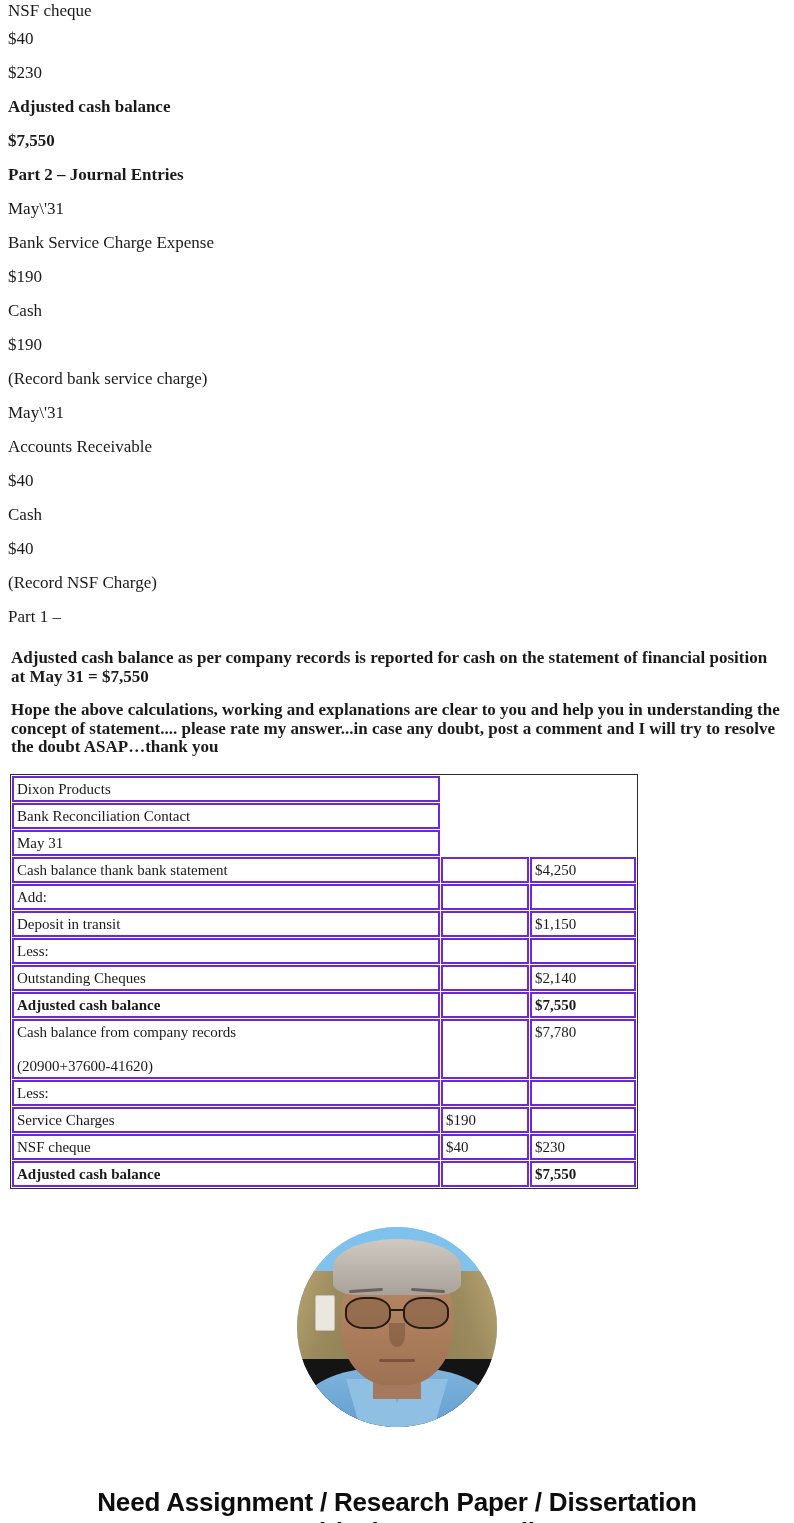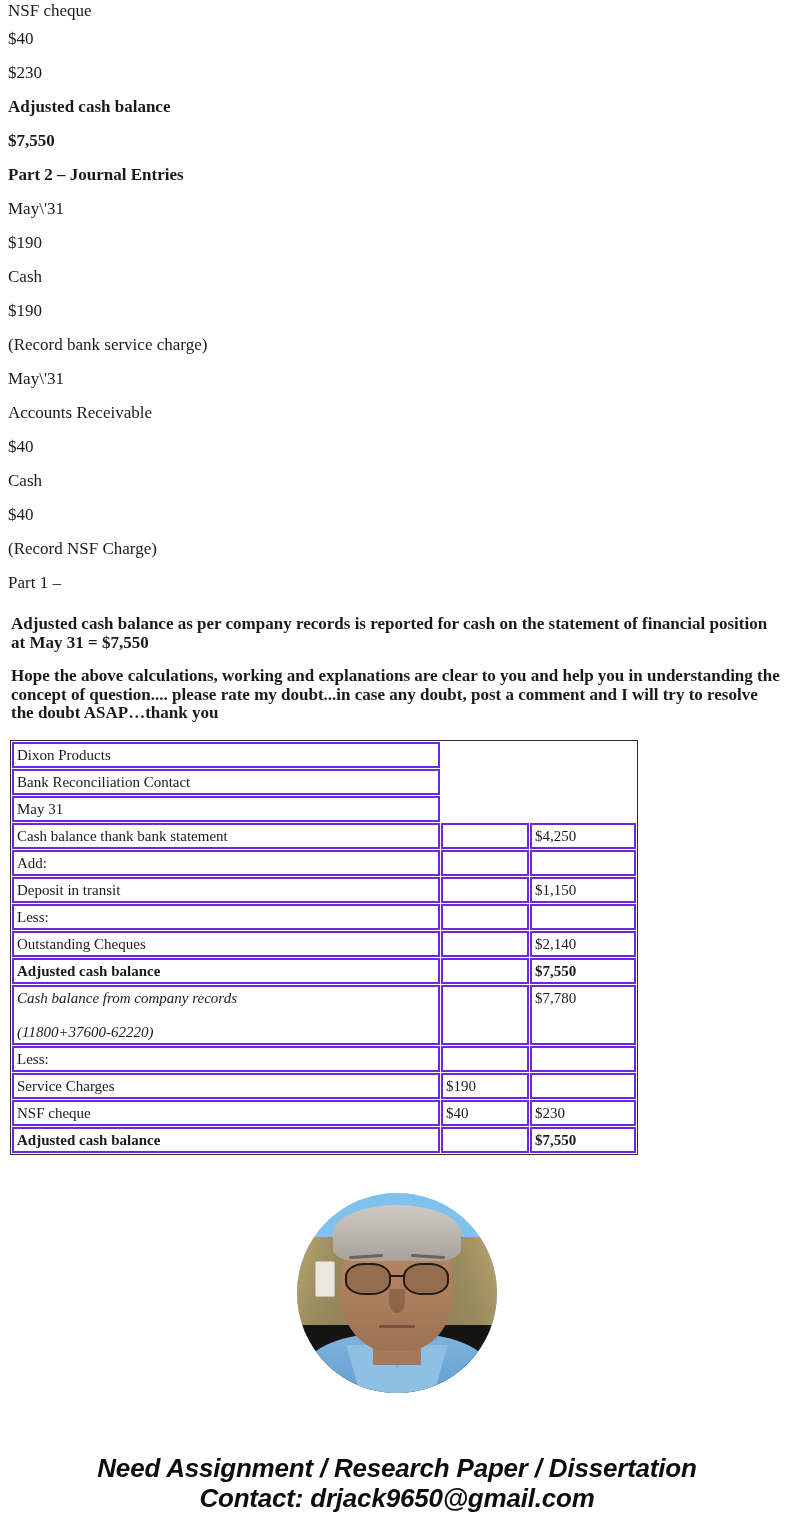--- a/index.html
+++ b/index.html
@@ -91,21 +91,20 @@
   }
   table.recon td.empty {
     font-size: 15px;
   }
   .col-label  { width: 428px; }
   .col-amt1   { width: 88px; }
   .col-amt2   { width: 106px; }
   .cell-p {
     margin: 0;
     padding: 0;
-    font-style: italic;
   }
   .cell-p + .cell-p {
     margin-top: 14px;
   }
 
   
   .avatar-block {
     margin-top: 38px;
     text-align: center;
   }
@@ -238,51 +237,51 @@
     font-family: "Liberation Sans", "DejaVu Sans", sans-serif;
     font-weight: bold;
     color: #0d0d0d;
     line-height: 30px;
     padding: 0 14px;
   }
   .promo-line {
     font-size: 26px;
     letter-spacing: -0.2px;
     margin: 0;
-    font-style: italic;
   }
 </style>
 </head>
 <body>
 
 <div class="page">
 
   <section class="flow">
     <p class="ln first">NSF cheque</p>
     <p class="ln">$40</p>
     <p class="ln">$230</p>
     <p class="ln b">Adjusted cash balance</p>
     <p class="ln b">$7,550</p>
     <p class="ln b">Part 2 – Journal Entries</p>
     <p class="ln">May\'31</p>
+    <p class="ln">Bank Service Charge Expense</p>
     <p class="ln">$190</p>
     <p class="ln">Cash</p>
     <p class="ln">$190</p>
     <p class="ln">(Record bank service charge)</p>
     <p class="ln">May\'31</p>
     <p class="ln">Accounts Receivable</p>
     <p class="ln">$40</p>
     <p class="ln">Cash</p>
     <p class="ln">$40</p>
     <p class="ln">(Record NSF Charge)</p>
     <p class="ln">Part 1 –</p>
 
     <p class="para spaced bold"><span>Adjusted cash balance as per company records is reported for cash on the statement of financial position at May 31 = </span><span class="strong">$7,550</span></p>
 
-    <p class="para spaced bold">Hope the above calculations, working and explanations are clear to you and help you in understanding the concept of question.... please rate my doubt...in case any doubt, post a comment and I will try to resolve the doubt ASAP…thank you</p>
+    <p class="para spaced bold">Hope the above calculations, working and explanations are clear to you and help you in understanding the concept of statement.... please rate my answer...in case any doubt, post a comment and I will try to resolve the doubt ASAP…thank you</p>
   </section>
 
   <div class="recon-wrap">
     <table class="recon">
       <colgroup>
         <col class="col-label">
           <col class="col-amt1">
           <col class="col-amt2">
       </colgroup>
       <tbody>
@@ -324,21 +323,21 @@
         </tr>
         <tr>
           <td class="bold">Adjusted cash balance</td>
           <td class="empty"></td>
           <td class="bold">$7,550</td>
         </tr>
 
         <tr>
           <td>
             <p class="cell-p">Cash balance from company records</p>
-            <p class="cell-p">(11800+37600-62220)</p>
+            <p class="cell-p">(20900+37600-41620)</p>
           </td>
           <td class="empty"></td>
           <td>$7,780</td>
         </tr>
         <tr>
           <td>Less:</td>
           <td class="empty"></td>
           <td class="empty"></td>
         </tr>
         <tr>

